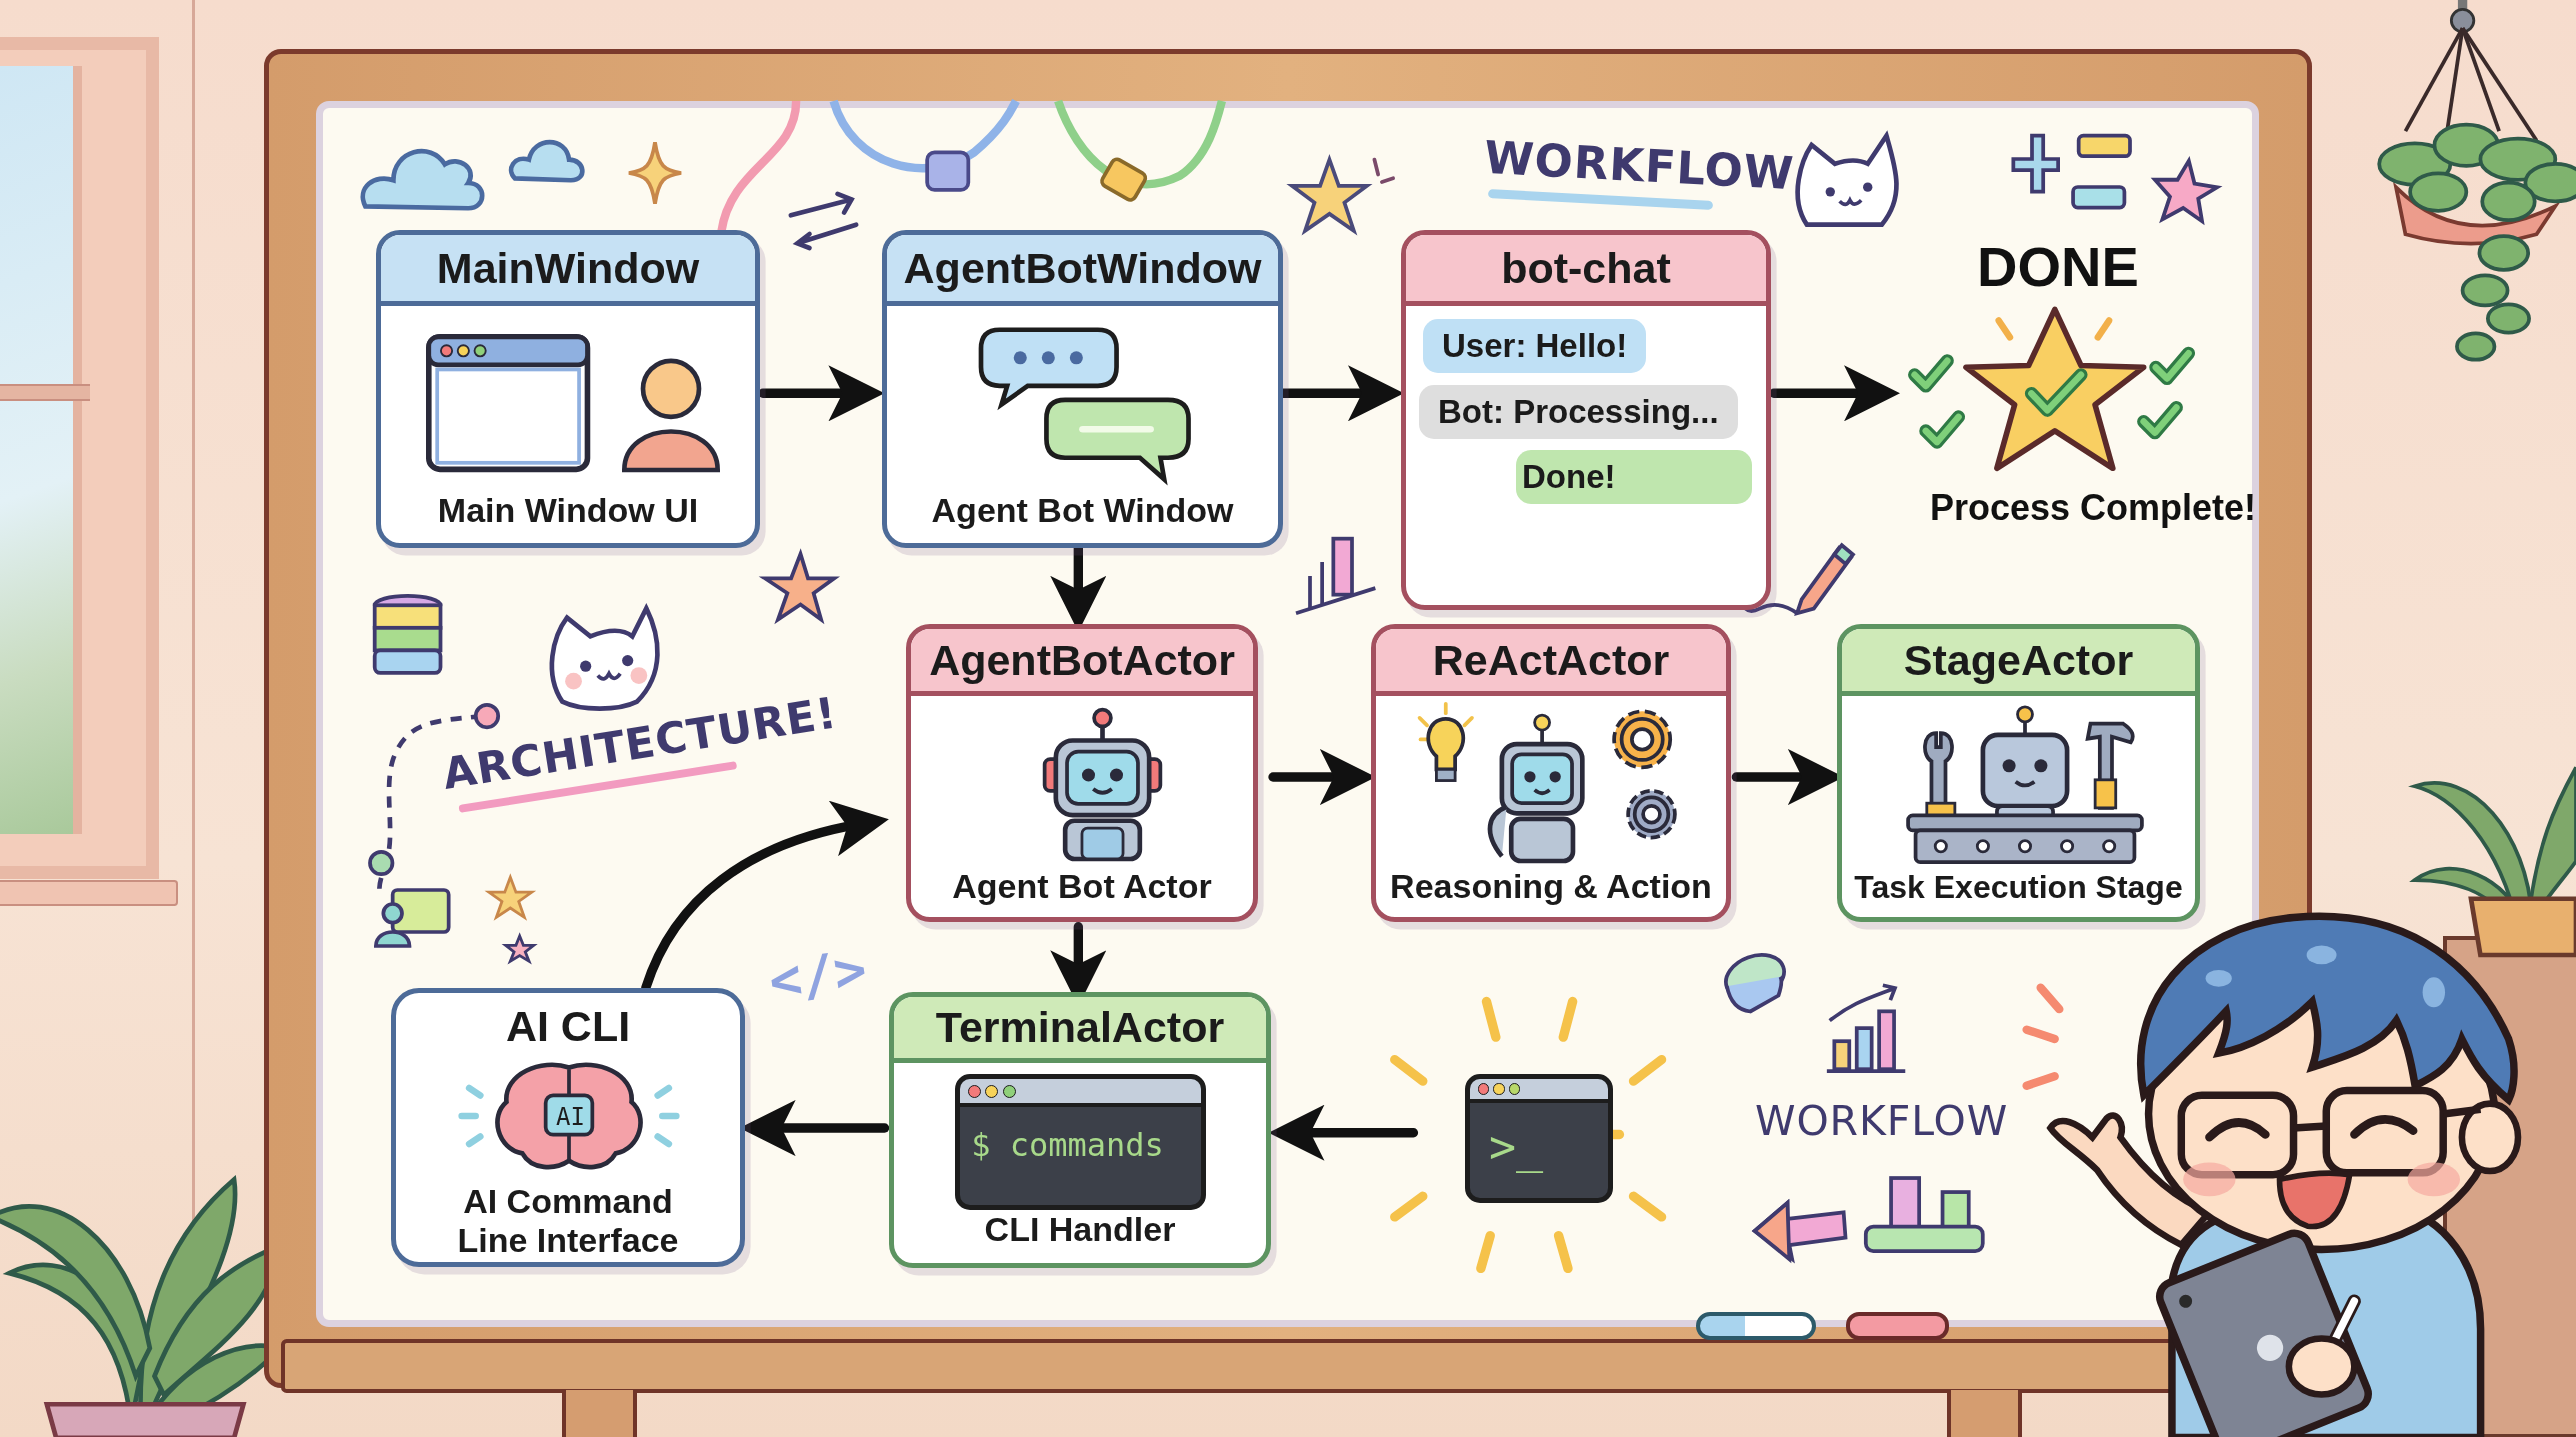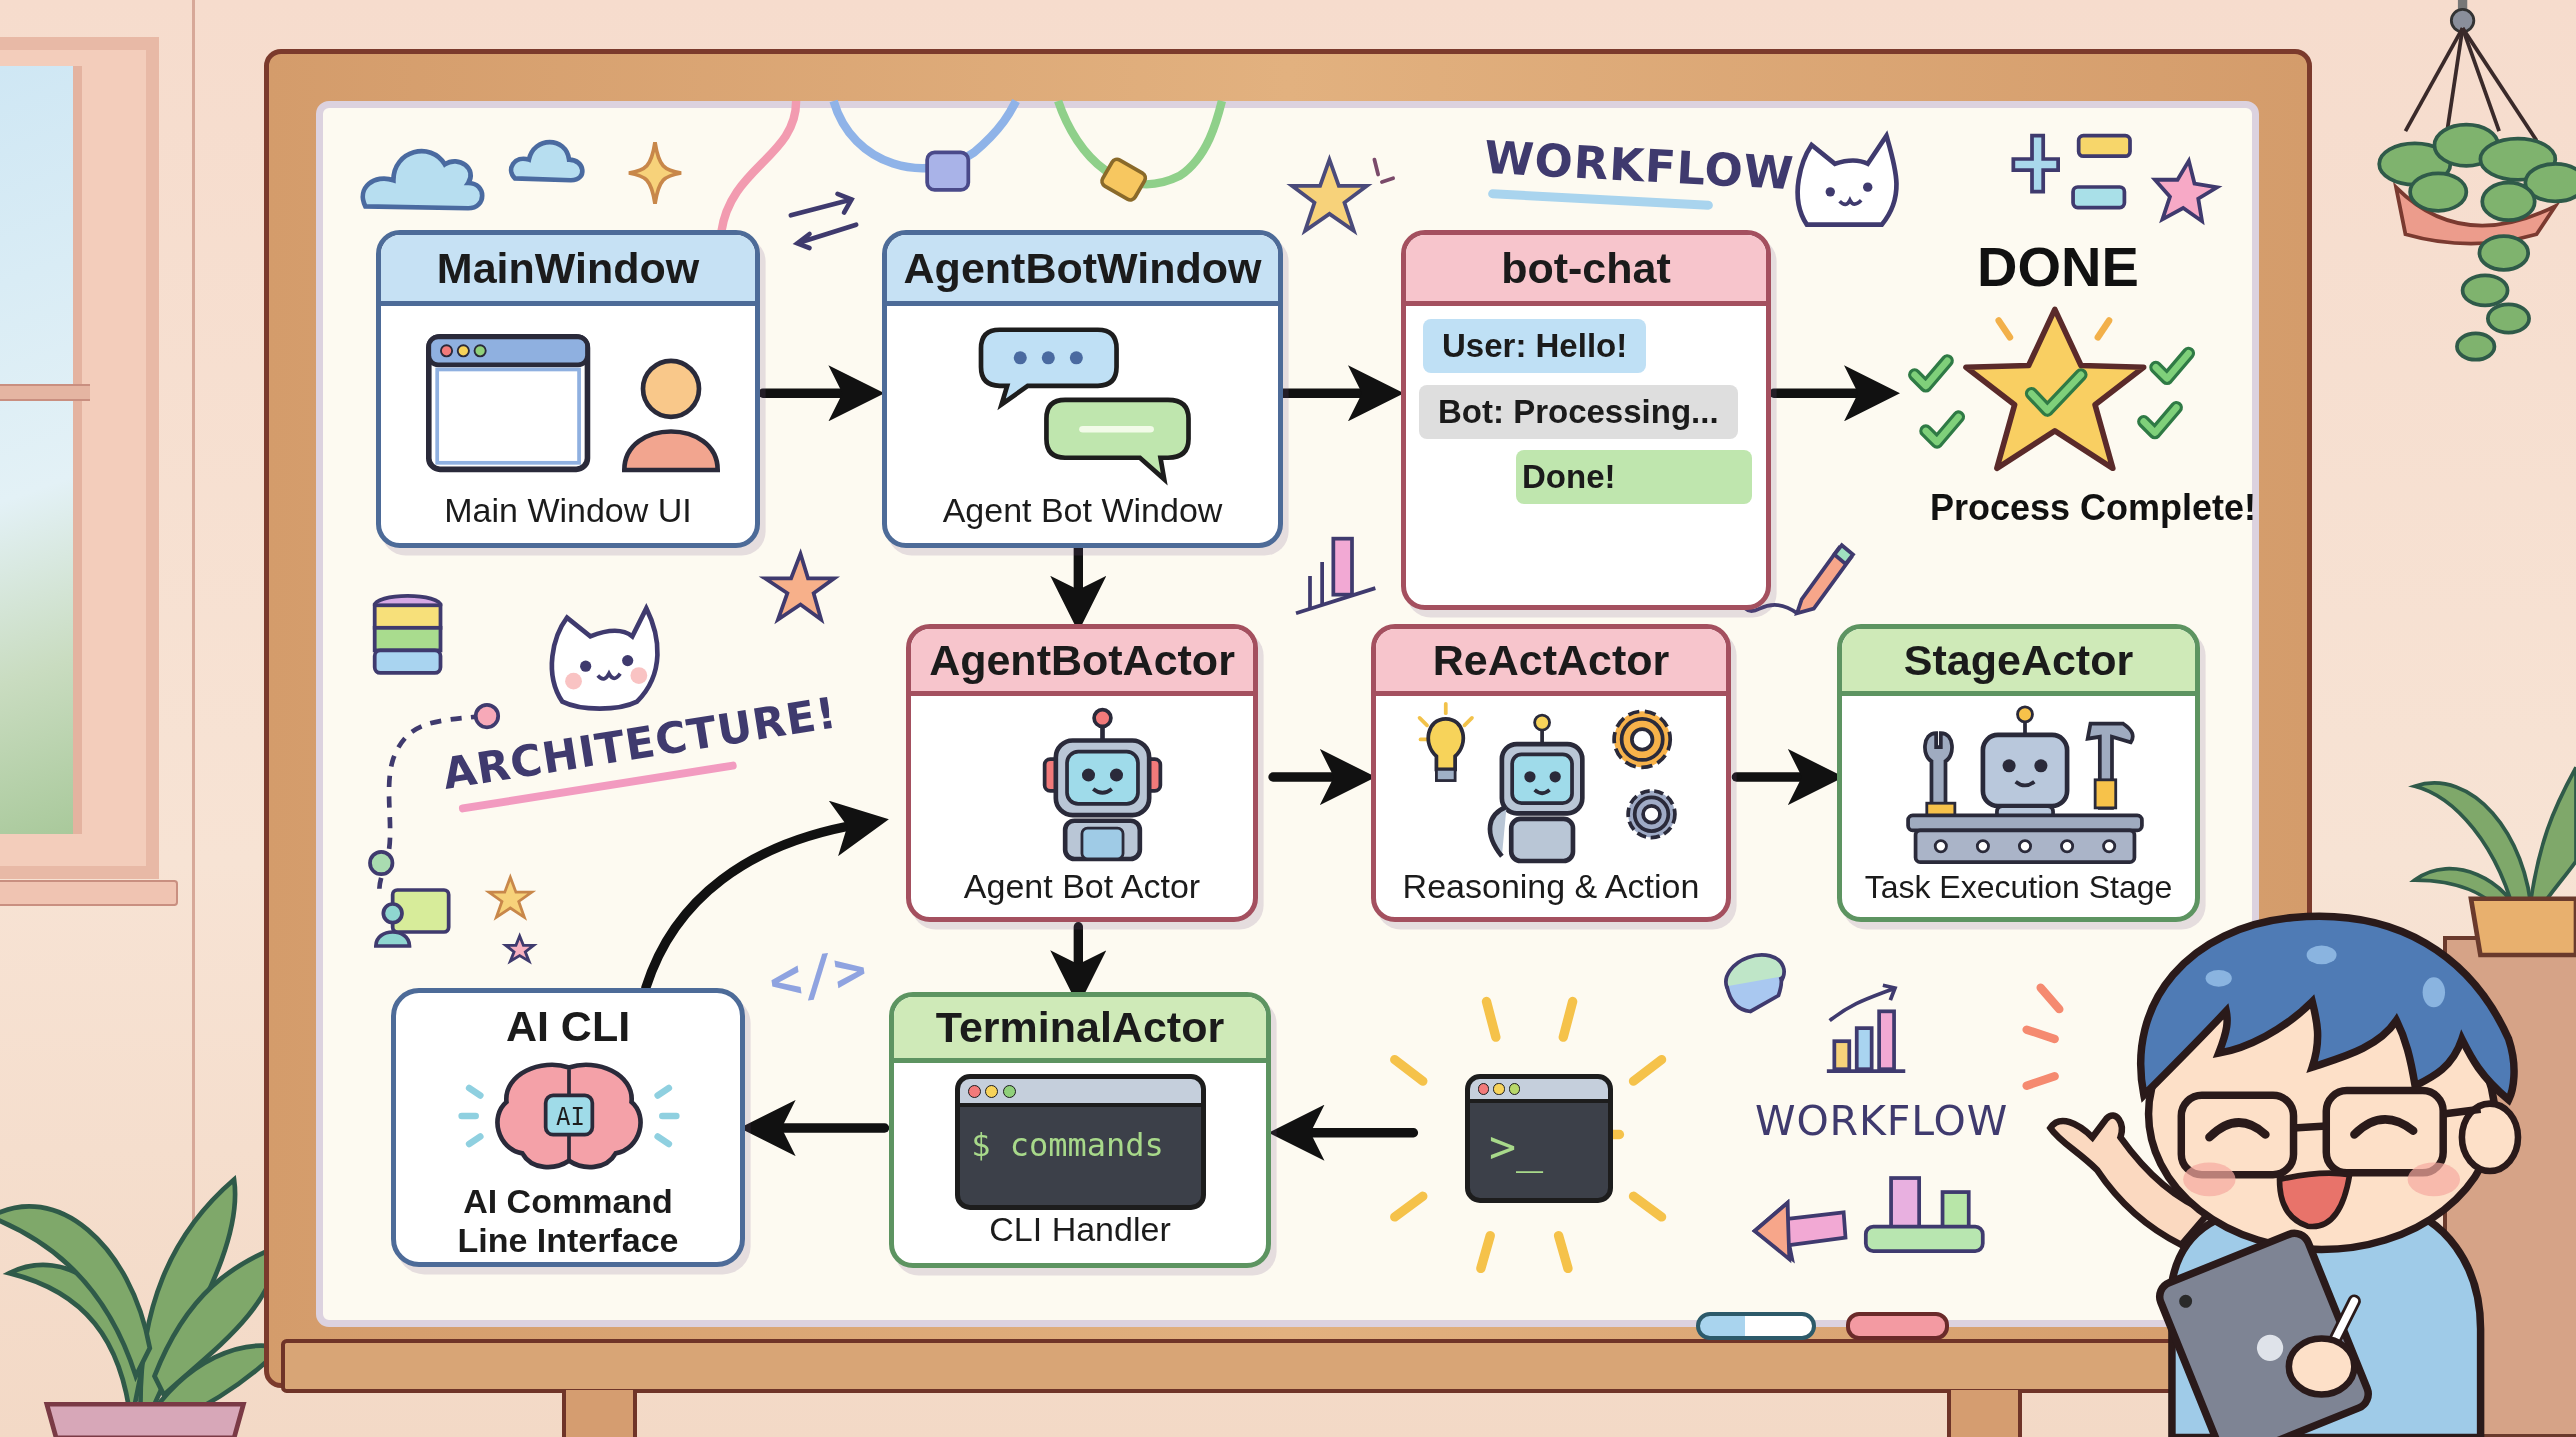--- a/index.html
+++ b/index.html
@@ -46,32 +46,32 @@
     display: flex; align-items: center; justify-content: center;
     font-family: "Liberation Sans", sans-serif;
     font-weight: bold; font-size: 43px;
     border-bottom: 5.6px solid #4d6b98;
   }
   .node .body { position: relative; height: calc(100% - 71px); }
   .node .cap {
     position: absolute; left: 0; right: 0; bottom: 13px;
     text-align: center;
     font-family: "Liberation Sans", sans-serif;
-    font-weight: normal; font-size: 34px;
+    font-weight: bold; font-size: 34px;
   }
   .blue { border-color: #4d6b98; }
   .blue .hdr { background: #c6e1f4; border-color: #4d6b98; }
   .pink { border-color: #a4505f; }
   .pink .hdr { background: #f7c5cc; border-color: #a4505f; }
   .green { border-color: #5d9461; }
   .green .hdr { background: #cfeab8; border-color: #5d9461; }
 
   
   .bubble {
-    position: absolute; height: 54px; border-radius: 8px;
+    position: absolute; height: 54px; border-radius: 15px;
     display: flex; align-items: center; padding: 0 19px;
     font-family: "Liberation Sans", sans-serif; font-size: 33px; font-weight: bold;
     color: #1b1b1b;
   }
   .b-user { background: #bfe0f5; }
   .b-bot { background: #dedede; }
   .b-done { background: #bfe6ae; }
 
   
   .hand {

